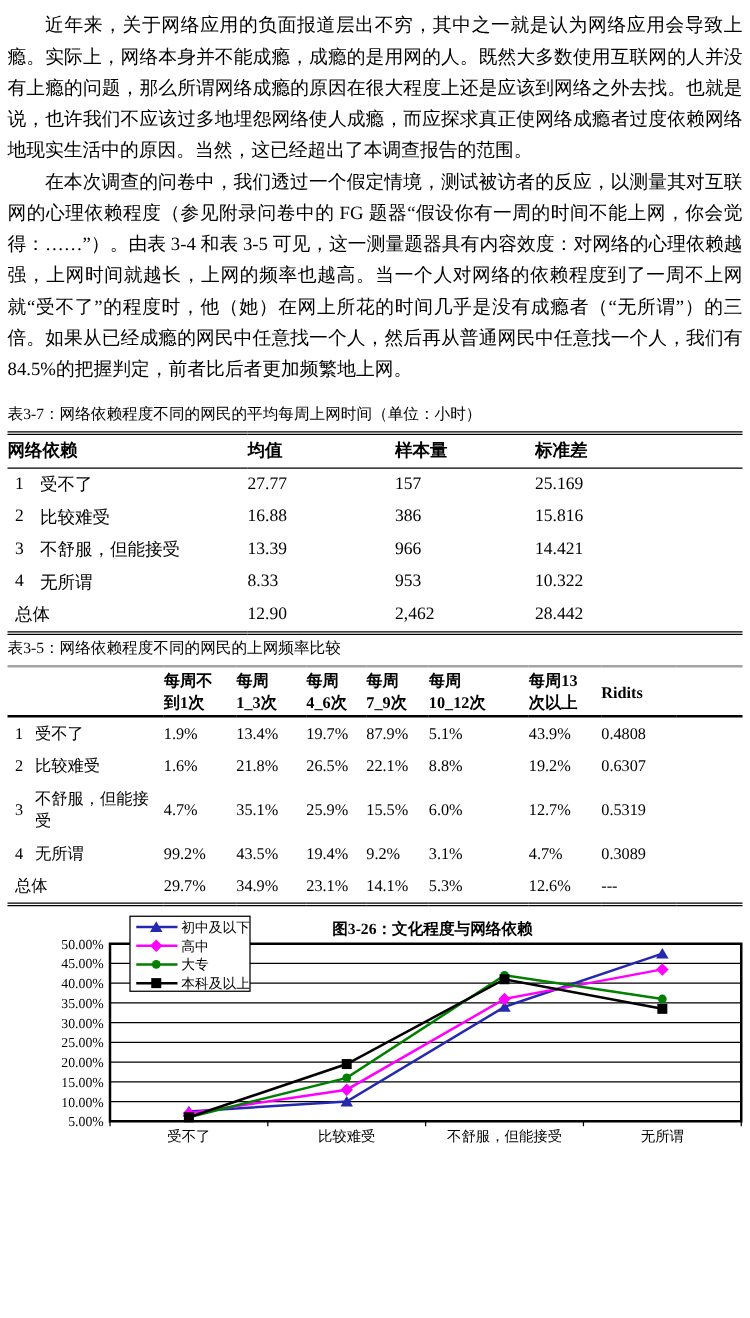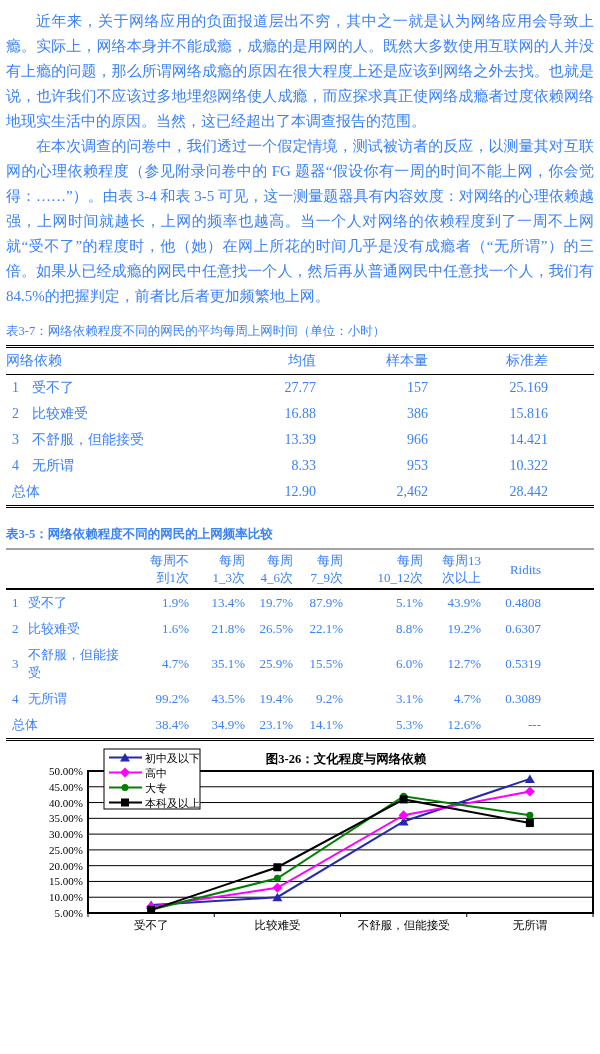--- a/index.html
+++ b/index.html
@@ -2,21 +2,21 @@
 <html><head>
 <meta charset="utf-8">
 <style>
   html,body { margin:0; padding:0; background:#ffffff; }
   .page {
     position:relative;
     width:600px; height:1054px;
     box-sizing:border-box;
     padding:9px 6px 0 6px;
     font-family:"Liberation Serif","DejaVu Serif",serif;
-    color:#3b82f6;
+    color:#000000;
     overflow:hidden;
   }
   p.body-text {
     margin:0;
     font-size:15px;
     line-height:25px;
     text-align:justify;
     text-indent:2em;
   }
   p.body-text.after-table { margin-top:22px; }
@@ -25,28 +25,28 @@
     margin:14px 0 5px 0;
   }
   table {
     border-collapse:collapse;
     width:588px;
     table-layout:fixed;
     font-size:14px;
   }
   table.t34 { border-top:3px double #000; border-bottom:3px double #000; }
   table.t35 { border-top:2px solid #a3a3a3; border-bottom:3px double #000; font-size:13px; }
-  th { font-weight:normal; }
+  th { font-weight:bold; }
   .t34 thead th { border-bottom:1px solid #000; padding:4px 0; }
   .t35 thead th { border-bottom:2px solid #000; padding:2px 0; white-space:pre-line; line-height:17px; vertical-align:middle; }
   td, th { overflow:hidden; }
   .t34 td { padding:4px 0; }
   .t35 td { padding:4px 0; }
   .cell-left { text-align:left; }
-  .cell-center { text-align:right; }
+  .cell-center { text-align:left; }
   .idx-cell { text-align:left; padding-left:6px !important; }
   .chart-wrap { margin-top:6px; }
   svg text { font-family:"Liberation Serif","DejaVu Serif",serif; }
 </style>
 </head>
 <body>
 
 <div class="page">
 
   <p class="body-text">近年来，关于网络应用的负面报道层出不穷，其中之一就是认为网络应用会导致上瘾。实际上，网络本身并不能成瘾，成瘾的是用网的人。既然大多数使用互联网的人并没有上瘾的问题，那么所谓网络成瘾的原因在很大程度上还是应该到网络之外去找。也就是说，也许我们不应该过多地埋怨网络使人成瘾，而应探求真正使网络成瘾者过度依赖网络地现实生活中的原因。当然，这已经超出了本调查报告的范围。</p>
@@ -107,21 +107,21 @@
         <tr>
           <td class="cell-left idx-cell" colspan="2">总体</td>
           <td class="cell-center">12.90</td>
           <td class="cell-center">2,462</td>
           <td class="cell-center">28.442</td>
           <td></td>
         </tr>
       </tbody>
   </table>
 
-  <div class="table-caption" style="margin-top:18px;font-weight:bold;">表3-5：网络依赖程度不同的网民的上网频率比较</div>
+  <div class="table-caption" style="margin-top:2px;">表3-5：网络依赖程度不同的网民的上网频率比较</div>
   <table class="t35">
     <colgroup>
       <col style="width:22px">
         <col style="width:103px">
         <col style="width:58px">
         <col style="width:56px">
         <col style="width:48px">
         <col style="width:50px">
         <col style="width:80px">
         <col style="width:58px">
@@ -191,21 +191,21 @@
           <td class="cell-center">43.5%</td>
           <td class="cell-center">19.4%</td>
           <td class="cell-center">9.2%</td>
           <td class="cell-center">3.1%</td>
           <td class="cell-center">4.7%</td>
           <td class="cell-center">0.3089</td>
           <td></td>
         </tr>
         <tr>
           <td class="cell-left idx-cell" colspan="2">总体</td>
-          <td class="cell-center">38.4%</td>
+          <td class="cell-center">29.7%</td>
           <td class="cell-center">34.9%</td>
           <td class="cell-center">23.1%</td>
           <td class="cell-center">14.1%</td>
           <td class="cell-center">5.3%</td>
           <td class="cell-center">12.6%</td>
           <td class="cell-center">---</td>
           <td></td>
         </tr>
       </tbody>
   </table>

